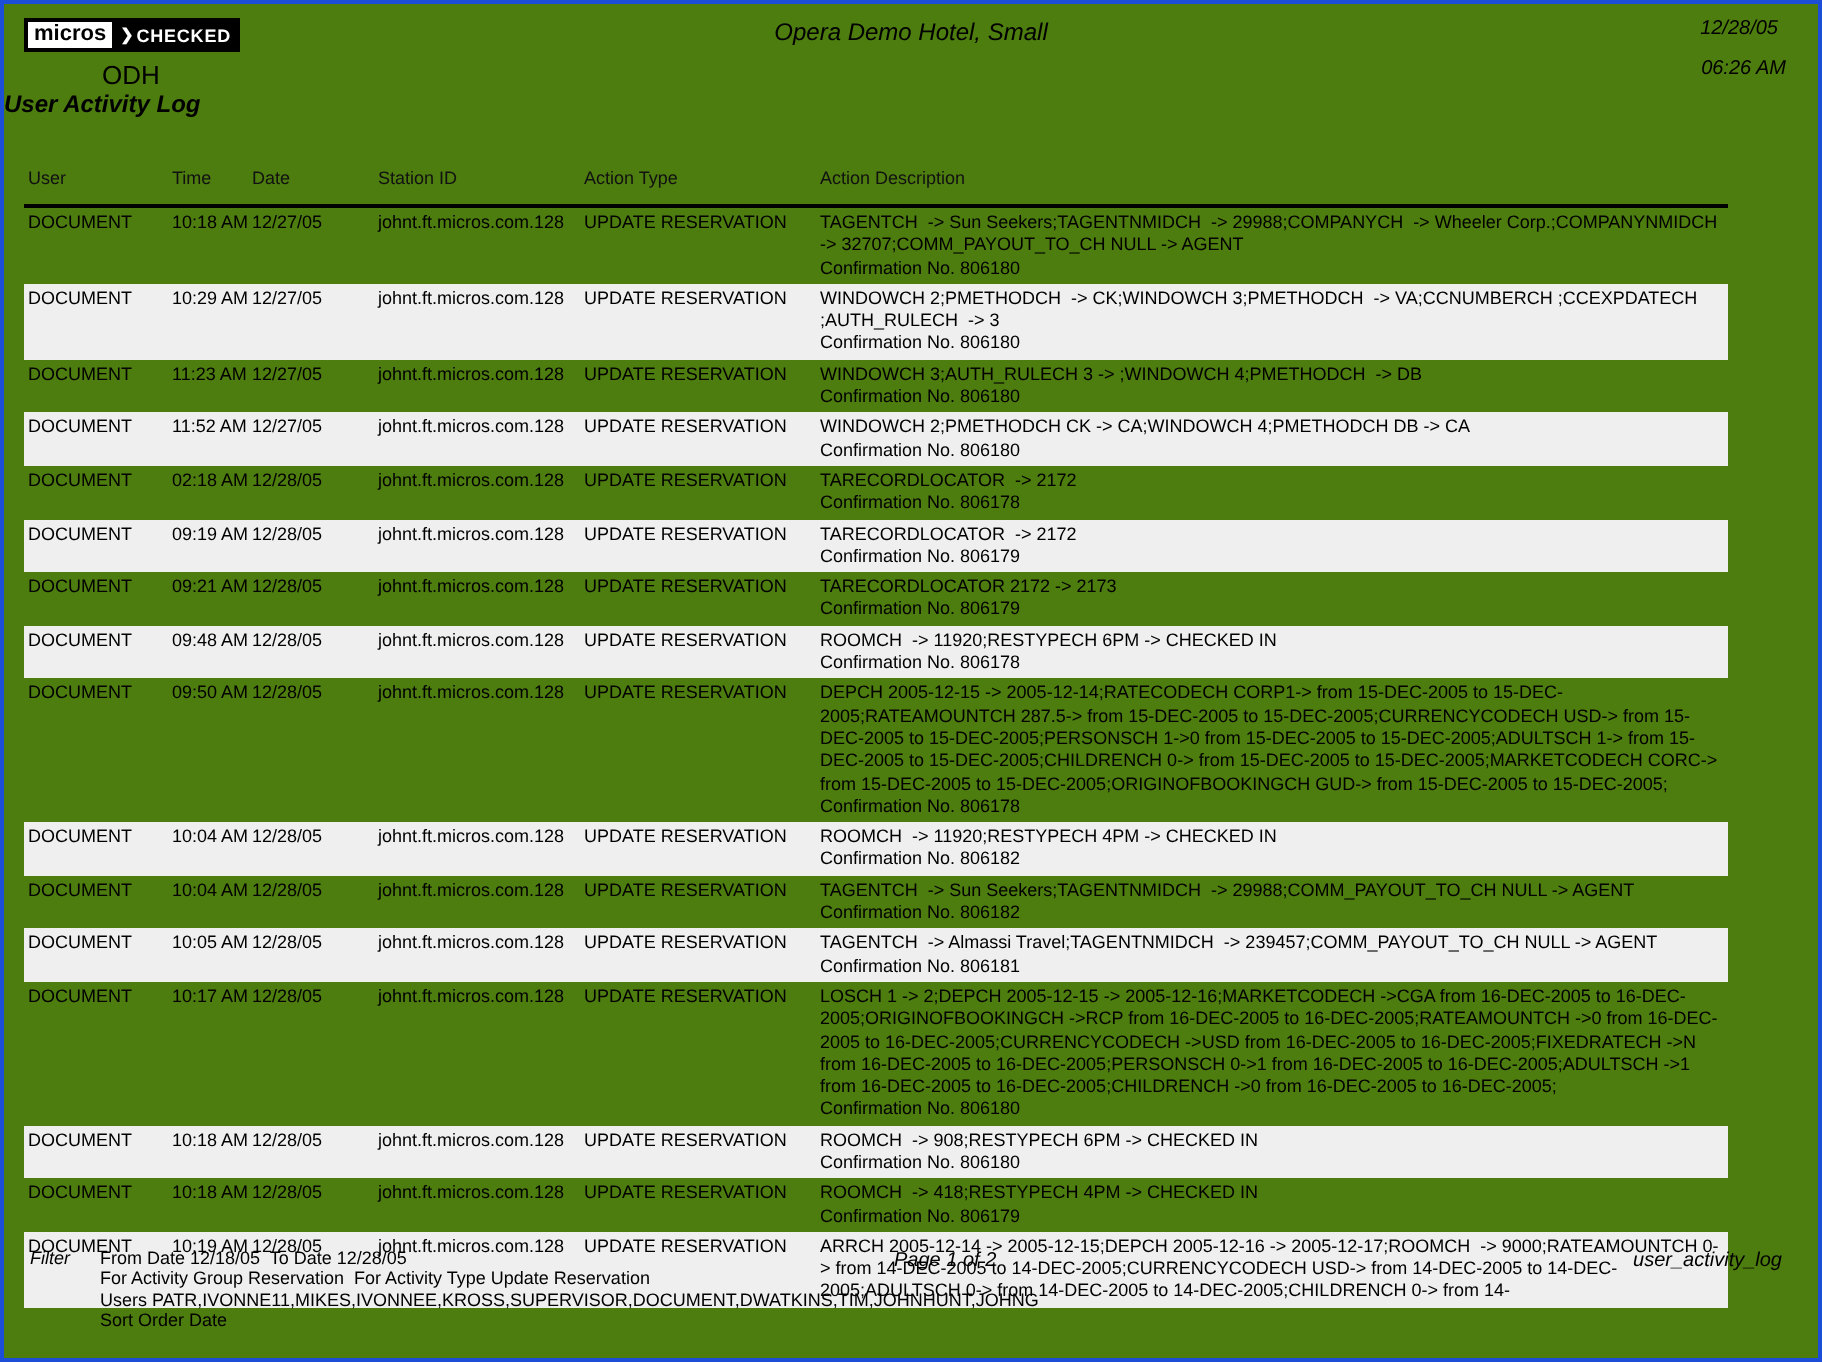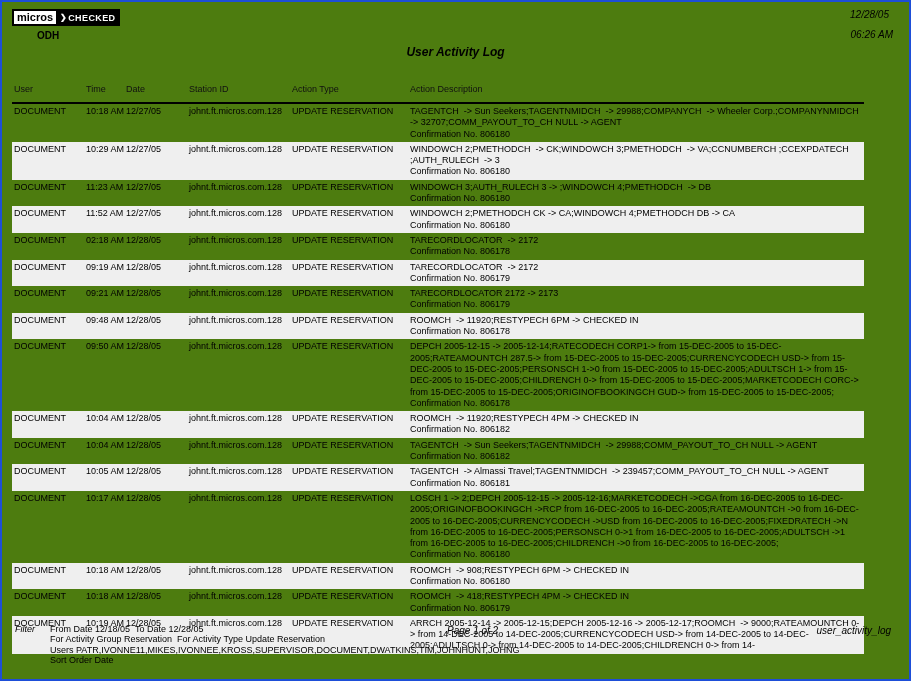--- a/index.html
+++ b/index.html
@@ -6,23 +6,23 @@
   .page{
     width:911px;height:681px;box-sizing:border-box;position:relative;
     background:#4d7c0f;border:2px solid #1d4ed8;overflow:hidden;
     font-family:"Liberation Sans",sans-serif;color:#000;
   }
   
   .logo{position:absolute;left:10px;top:7px;display:flex;align-items:stretch;}
   .logo-micros{border:2px solid #000;padding:0 3px;font-weight:bold;font-size:11px;line-height:13px;background:#fff;}
   .logo-fidelio{background:#000;color:#fff;font-weight:bold;font-size:9px;display:flex;align-items:center;padding:0 4px 0 2px;letter-spacing:.4px;}
   .logo-chevron{font-size:8px;margin-right:1px;}
-  .property-code{position:absolute;left:35px;top:28px;font-weight:bold;font-size:10px;}
+  .property-code{position:absolute;left:49px;top:28px;font-weight:normal;font-size:13px;}
   .hotel-name{position:absolute;top:7px;left:0;right:0;text-align:center;font-style:italic;font-size:12px;}
-  .report-title{position:absolute;top:43px;left:0;right:0;text-align:center;font-style:italic;font-weight:bold;font-size:12px;}
+  .report-title{position:absolute;top:43px;left:0;right:0;text-align:left;font-style:italic;font-weight:bold;font-size:12px;}
   .report-date{position:absolute;top:7px;right:20px;font-style:italic;font-size:10px;}
   .report-time{position:absolute;top:27px;right:16px;font-style:italic;font-size:10px;}
   
   table.activity{position:absolute;top:78px;left:10px;width:852px;border-collapse:collapse;table-layout:fixed;}
   col.c-user{width:72px;}col.c-time{width:40px;}col.c-date{width:63px;}
   col.c-station{width:103px;}col.c-type{width:118px;}col.c-desc{width:456px;}
   th{text-align:left;font-weight:normal;font-size:9px;color:#111;
      padding:4px 0 8px 2px;border-bottom:2px solid #000;}
   td{vertical-align:top;font-size:9px;line-height:11.3px;padding:2px 2px 2px 2px;}
   td.nw{white-space:nowrap;overflow:hidden;}
@@ -42,20 +42,21 @@
 <div class="page">
 
   <div class="logo">
     <span class="logo-micros">micros</span>
     <span class="logo-fidelio">
         <span class="logo-chevron">❯</span>
         <span>CHECKED</span>
       </span>
   </div>
   <div class="property-code">ODH</div>
+  <div class="hotel-name">Opera Demo Hotel, Small</div>
   <div class="report-title">User Activity Log</div>
   <div class="report-date">12/28/05</div>
   <div class="report-time">06:26 AM</div>
 
   <table class="activity">
     <colgroup>
       <col class="c-user">
         <col class="c-time">
         <col class="c-date">
       <col class="c-station">

